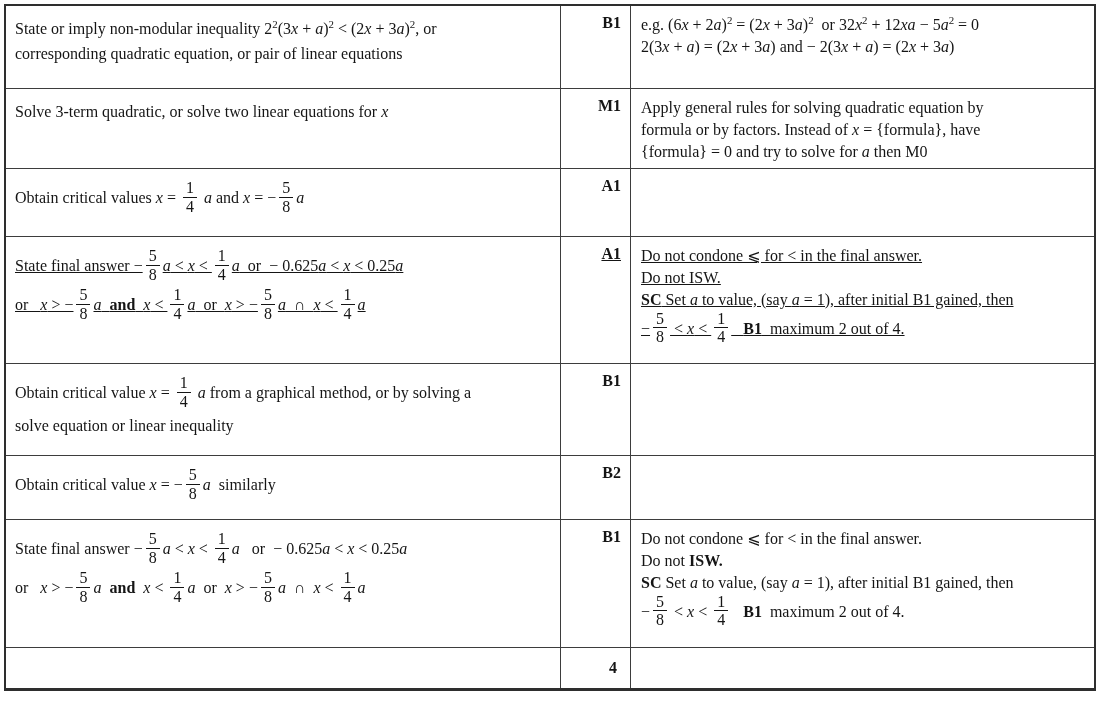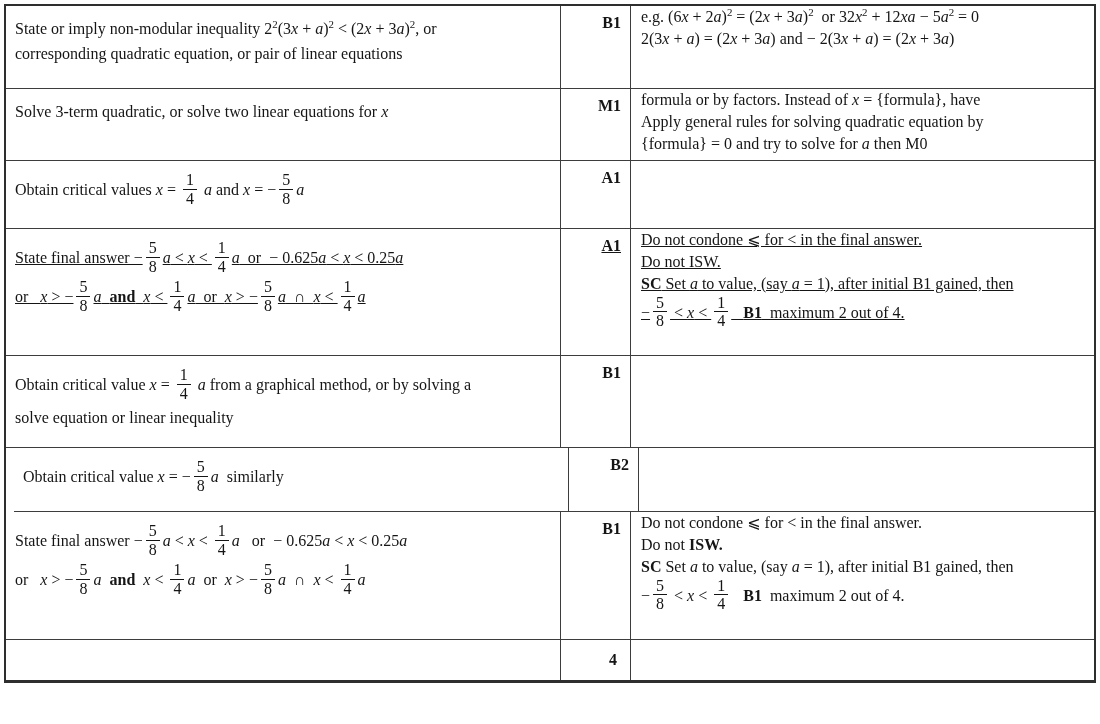--- a/index.html
+++ b/index.html
@@ -40,21 +40,21 @@
     border-right:1px solid var(--border);
     padding:11px 14px 6px 9px;
   }
   .cell.mark{
     border-right:1px solid var(--border);
     padding:8px 9px 0 2px;
     text-align:right;
     font-weight:bold;
   }
   .cell.comment{
-    padding:0 8px 6px 10px;
+    padding:8px 8px 6px 10px;
   }
   .cell.spancell{
     padding:10px 8px 8px 9px;
     font-weight:bold;
   }
   .left .line{line-height:1.55;}
   .comment .line{line-height:1.36;}
   .line{white-space:pre-wrap;}
   sup{font-size:0.68em;line-height:0;vertical-align:super;}
   i{font-style:italic;}
@@ -102,22 +102,22 @@
         </div>
       </div>
       <div class="row standard" style="min-height: 72px;">
         <div class="cell left">
           <div class="line">Solve 3-term quadratic, or solve two linear equations for <i>x</i></div>
         </div>
         <div class="cell mark">
           <div class="line">M1</div>
         </div>
         <div class="cell comment">
+          <div class="line">Apply general rules for solving quadratic equation by</div>
           <div class="line">formula or by factors. Instead of <i>x</i> = {formula}, have</div>
-          <div class="line">Apply general rules for solving quadratic equation by</div>
           <div class="line">{formula} = 0 and try to solve for <i>a</i> then M0</div>
         </div>
       </div>
       <div class="row standard" style="min-height: 68px;">
         <div class="cell left">
           <div class="line">Obtain critical values <i>x</i> = <span class="frac"><span class="num">1</span><span class="den">4</span></span> <i>a</i> and <i>x</i> = −<span class="frac"><span class="num">5</span><span class="den">8</span></span><i>a</i></div>
         </div>
         <div class="cell mark">
           <div class="line">A1</div>
         </div>
@@ -141,21 +141,21 @@
       <div class="row standard" style="min-height: 92px;">
         <div class="cell left">
           <div class="line">Obtain critical value <i>x</i> = <span class="frac"><span class="num">1</span><span class="den">4</span></span> <i>a</i> from a graphical method, or by solving a</div>
           <div class="line">solve equation or linear inequality</div>
         </div>
         <div class="cell mark">
           <div class="line">B1</div>
         </div>
         <div class="cell comment"></div>
       </div>
-      <div class="row standard" style="min-height: 64px; margin-left: 8px;">
+      <div class="row standard" style="min-height: 64px;">
         <div class="cell left">
           <div class="line">Obtain critical value <i>x</i> = −<span class="frac"><span class="num">5</span><span class="den">8</span></span><i>a</i>  similarly</div>
         </div>
         <div class="cell mark">
           <div class="line">B2</div>
         </div>
         <div class="cell comment"></div>
       </div>
       <div class="row standard" style="min-height: 128px;">
         <div class="cell left">

